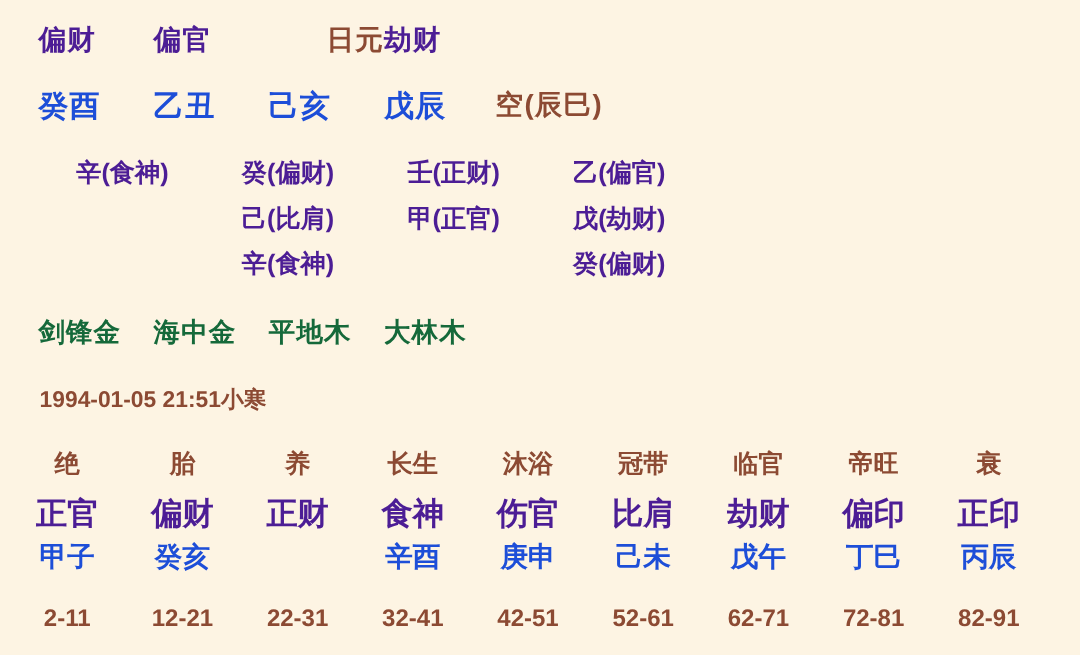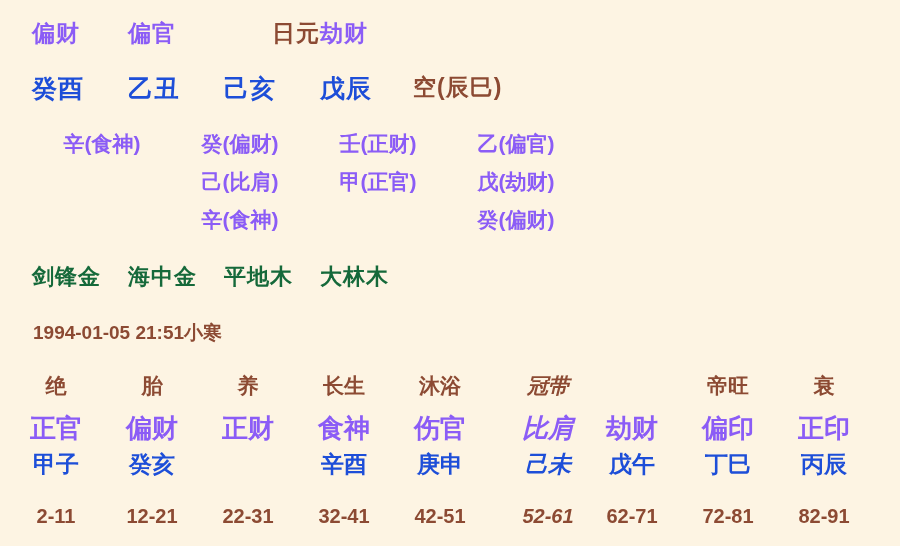--- a/index.html
+++ b/index.html
@@ -45,21 +45,21 @@
   .col3 { left: 320px; }
 
   
   .hs-cell { position: absolute; width: 140px; text-align: center; }
   .hcol0 { left: 32px; }
   .hcol1 { left: 170px; }
   .hcol2 { left: 308px; }
   .hcol3 { left: 446px; }
 
   
-  .c-blue  { color: #8b5cf6; }
+  .c-blue  { color: #4c1d95; }
   .c-red   { color: #1d4ed8; }
   .c-brown { color: #8c4a33; text-align: right; }
   .c-green { color: #15693a; }
 
   
   .row-tenggod  { top: 18px;  font-size: 23px; font-weight: 600; letter-spacing: 1px; }
   .row-ganzhi   { top: 72px;  font-size: 25px; font-weight: 700; letter-spacing: 1px; }
   .row-hidden1  { top: 130px; font-size: 21px; font-weight: 600; }
   .row-hidden2  { top: 168px; font-size: 21px; font-weight: 600; }
   .row-hidden3  { top: 206px; font-size: 21px; font-weight: 600; }
@@ -91,21 +91,21 @@
     position: absolute;
     width: 96px;
     text-align: center;
     white-space: nowrap;
   }
   .d0 { left: 8px; }
   .d1 { left: 104px; }
   .d2 { left: 200px; }
   .d3 { left: 296px; }
   .d4 { left: 392px; }
-  .d5 { left: 500px; font-style: italic; }
+  .d5 { left: 488px; }
   .d6 { left: 584px; }
   .d7 { left: 680px; }
   .d8 { left: 776px; }
 
   .row-stage { top: 372px; font-size: 21px; font-weight: 600; }
   .row-god   { top: 411px; font-size: 26px; font-weight: 600; }
   .row-gz    { top: 449px; font-size: 23px; font-weight: 700; }
   .row-age   { top: 505px; font-size: 20px; font-weight: 600; }
 </style>
 </head>
@@ -160,20 +160,21 @@
     <span class="datetime-text c-brown">1994-01-05 21:51小寒</span>
   </div>
 
   <div class="dayun-row row-stage">
     <span class="dayun-cell d0 c-brown">绝</span>
     <span class="dayun-cell d1 c-brown">胎</span>
     <span class="dayun-cell d2 c-brown">养</span>
     <span class="dayun-cell d3 c-brown">长生</span>
     <span class="dayun-cell d4 c-brown">沐浴</span>
     <span class="dayun-cell d5 c-brown">冠带</span>
+    <span class="dayun-cell d6 c-brown">临官</span>
     <span class="dayun-cell d7 c-brown">帝旺</span>
     <span class="dayun-cell d8 c-brown">衰</span>
   </div>
 
   <div class="dayun-row row-god">
     <span class="dayun-cell d0 c-blue">正官</span>
     <span class="dayun-cell d1 c-blue">偏财</span>
     <span class="dayun-cell d2 c-blue">正财</span>
     <span class="dayun-cell d3 c-blue">食神</span>
     <span class="dayun-cell d4 c-blue">伤官</span>

